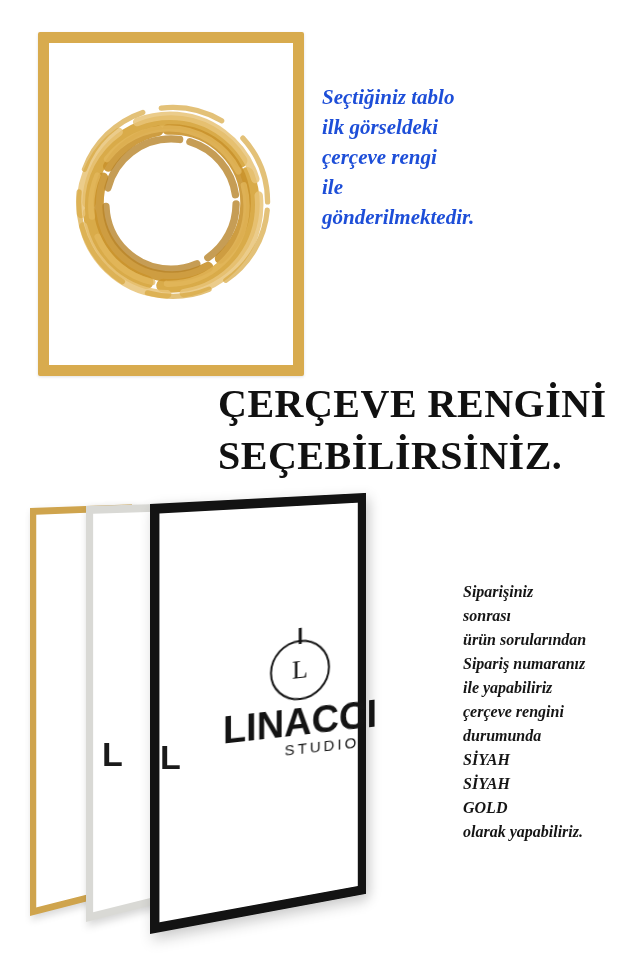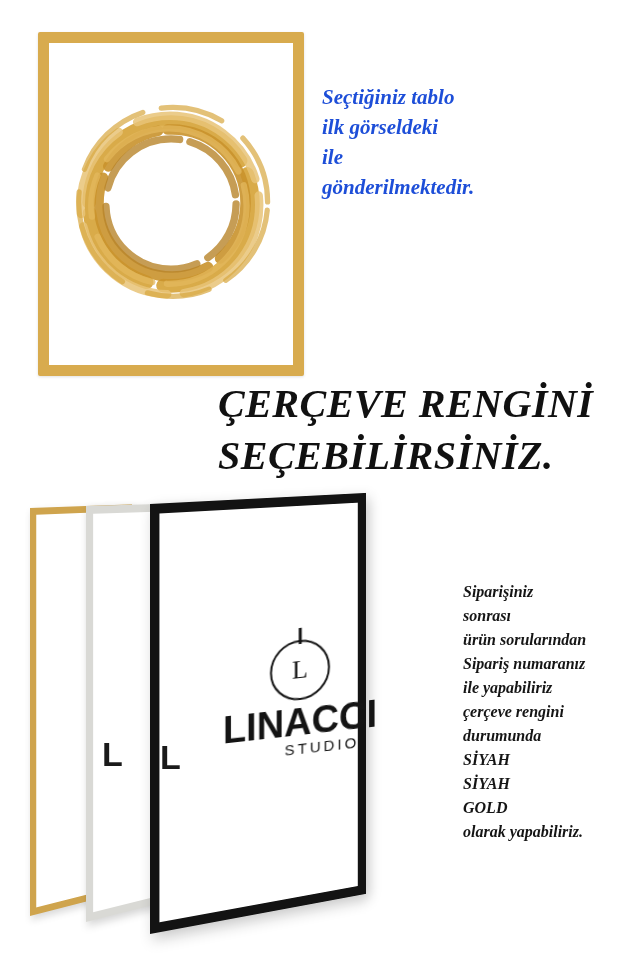--- a/index.html
+++ b/index.html
@@ -79,21 +79,21 @@
     left: 218px;
     top: 378px;
     width: 420px;
     font-family: "Liberation Serif", serif;
     font-weight: bold;
     font-size: 40px;
     line-height: 52px;
     letter-spacing: 0.5px;
     color: #111111;
   }
-  .headline .ln { display: block; white-space: nowrap; font-style: italic; }
+  .headline .ln { display: block; white-space: nowrap; }
 
   
   .frames-group {
     position: absolute;
     left: 0px;
     top: 500px;
     width: 420px;
     height: 460px;
   }
 
@@ -232,20 +232,21 @@
           <circle cx="102" cy="98" r="90" stroke="#d7a73f" stroke-width="5" stroke-dasharray="60 26 100 22 80 18" stroke-dashoffset="200" opacity="0.7"></circle>
           <circle cx="98" cy="102" r="74" stroke="#e3b85e" stroke-width="6" stroke-dasharray="40 18 150 14 70 20" stroke-dashoffset="90" opacity="0.75"></circle>
         </g>
       </svg>
     </div>
   </div>
 
   <div class="top-text">
     <span class="ln">Seçtiğiniz tablo</span>
     <span class="ln">ilk görseldeki</span>
+    <span class="ln">çerçeve rengi</span>
     <span class="ln">ile</span>
     <span class="ln">gönderilmektedir.</span>
   </div>
 
   <div class="headline">
     <span class="ln">ÇERÇEVE RENGİNİ</span>
     <span class="ln">SEÇEBİLİRSİNİZ.</span>
   </div>
 
   <div class="frames-group">

